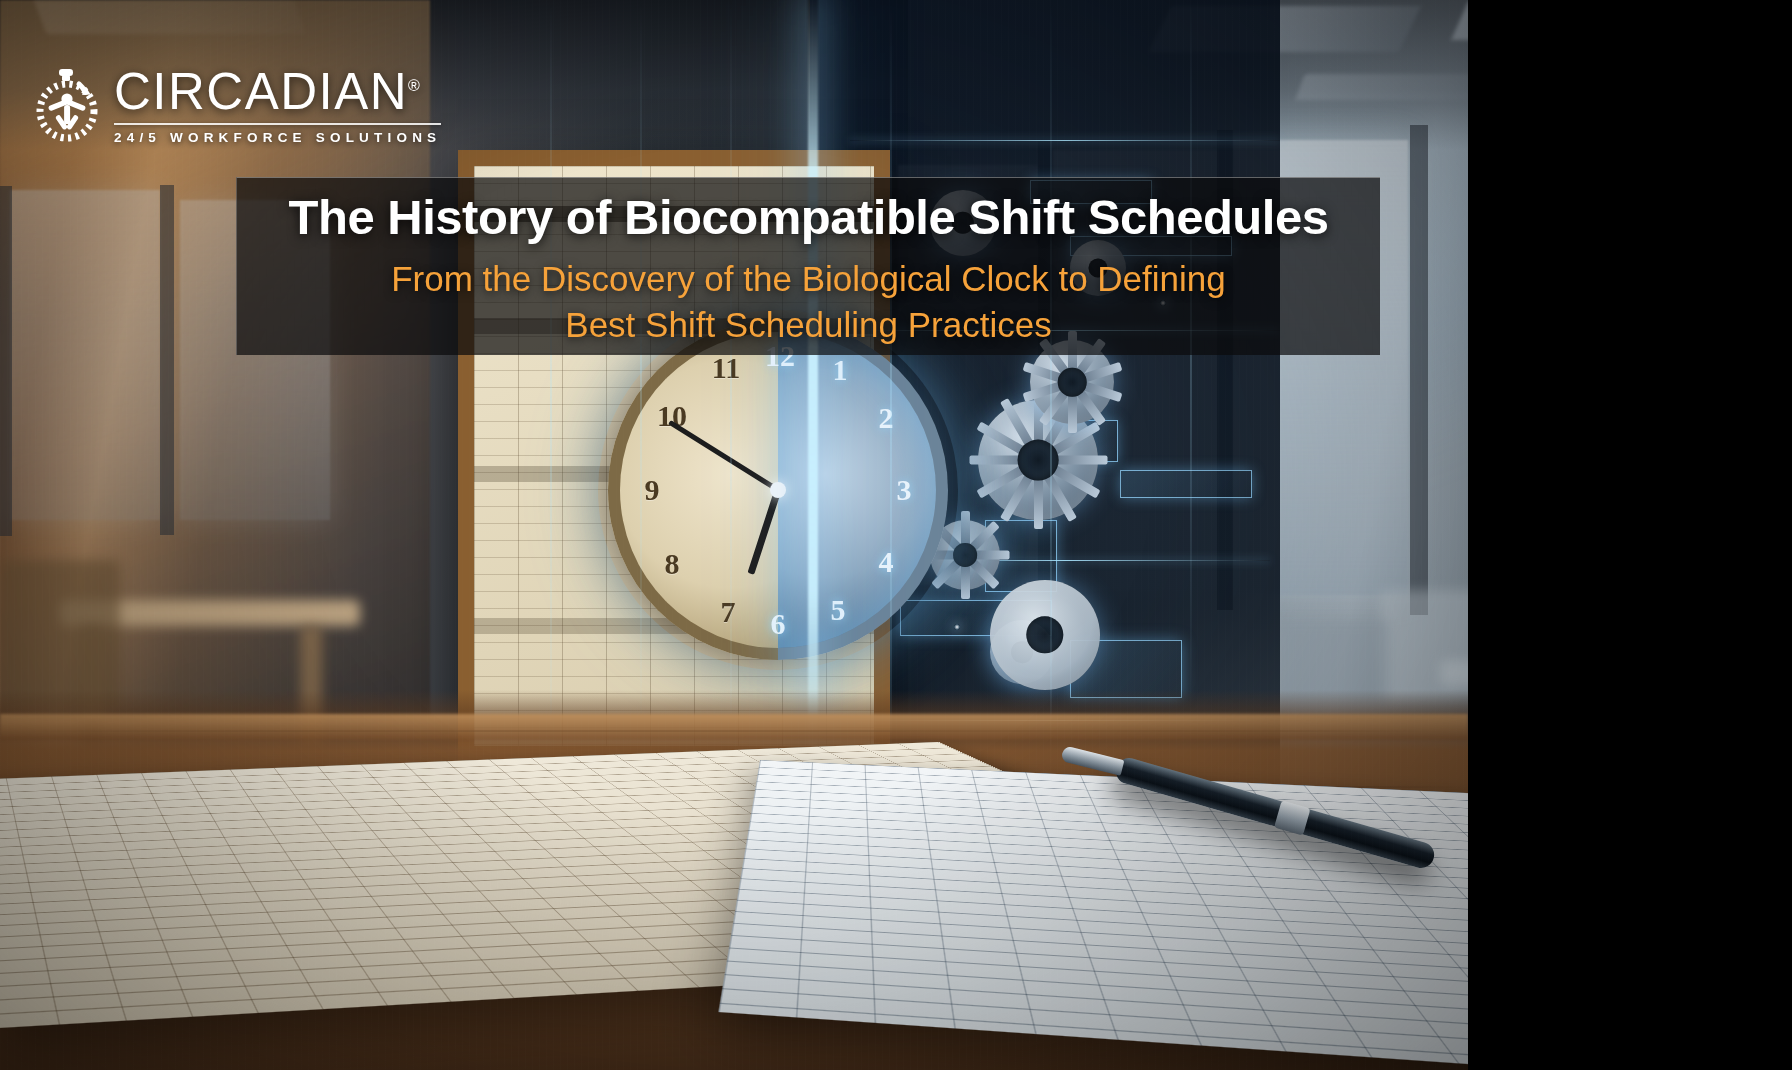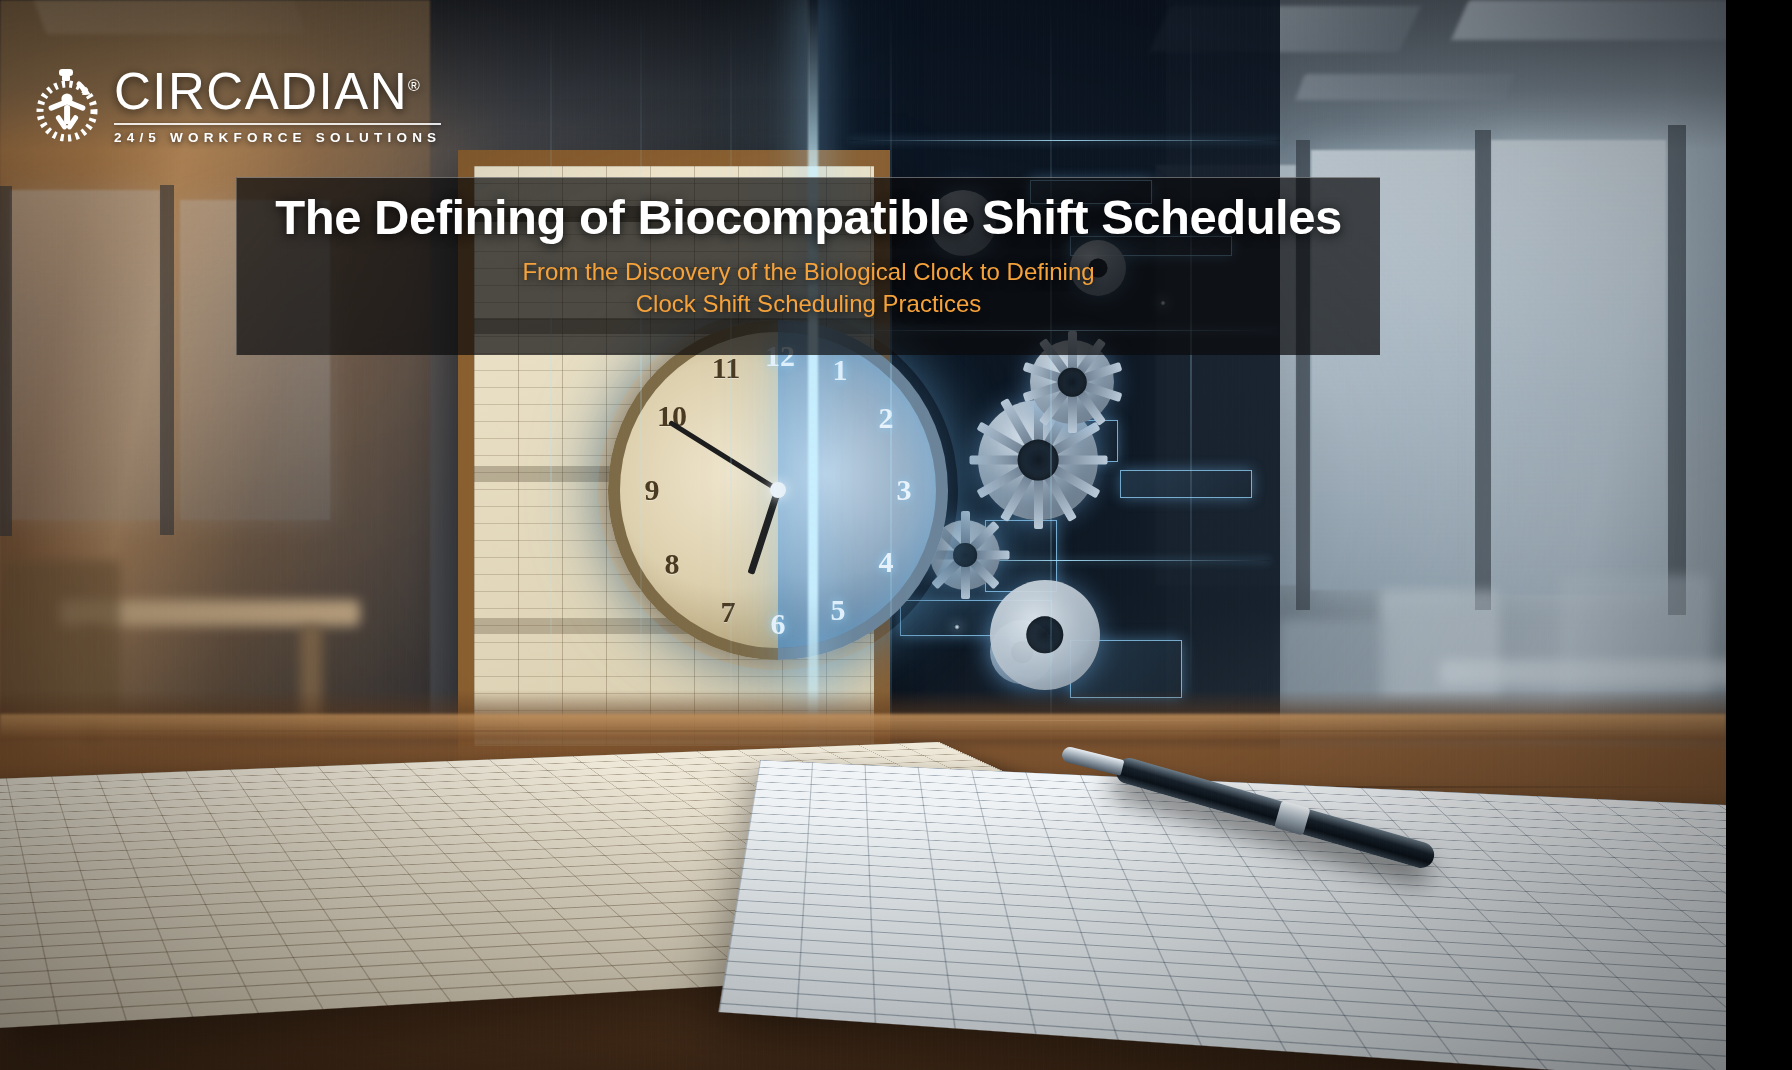--- a/index.html
+++ b/index.html
@@ -7,21 +7,21 @@
     margin: 0;
     padding: 0;
     background: #000;
   }
   body {
     font-family: "Liberation Sans", sans-serif;
   }
 
   .stage {
     position: relative;
-    width: 1726px;
+    width: 1468px;
     height: 1070px;
     overflow: hidden;
     background: #1b1814;
   }
 
   
   .scene { position: absolute; inset: 0; overflow: hidden; }
 
   
   .room-base {
@@ -350,21 +350,21 @@
     color: #ffffff;
     letter-spacing: -0.5px;
     text-align: center;
     white-space: nowrap;
     text-shadow: 0 2px 12px rgba(0,0,0,.85);
   }
   .title-sub {
     margin-top: 12px;
     font-family: "Liberation Sans", sans-serif;
     font-weight: 400;
-    font-size: 24px;
+    font-size: 35px;
     line-height: 1.33;
     color: #f6a23a;
     text-align: center;
     text-shadow: 0 2px 10px rgba(0,0,0,.8);
   }
   .title-sub span { display: block; white-space: nowrap; }
 </style>
 </head>
 <body>
 
@@ -564,20 +564,20 @@
       </svg>
     </div>
     <div class="logo-text">
       <div class="logo-word"><span>CIRCADIAN</span><span class="logo-reg">®</span></div>
       <div class="logo-rule"></div>
       <div class="logo-tag">24/5 WORKFORCE SOLUTIONS</div>
     </div>
   </div>
 
   <div class="title-box">
-    <div class="title-main">The Defining of Biocompatible Shift Schedules</div>
+    <div class="title-main">The History of Biocompatible Shift Schedules</div>
     <div class="title-sub">
       <span>From the Discovery of the Biological Clock to Defining</span>
-      <span>Clock Shift Scheduling Practices</span>
+      <span>Best Shift Scheduling Practices</span>
     </div>
   </div>
 
 </div>
 
 </body></html>

